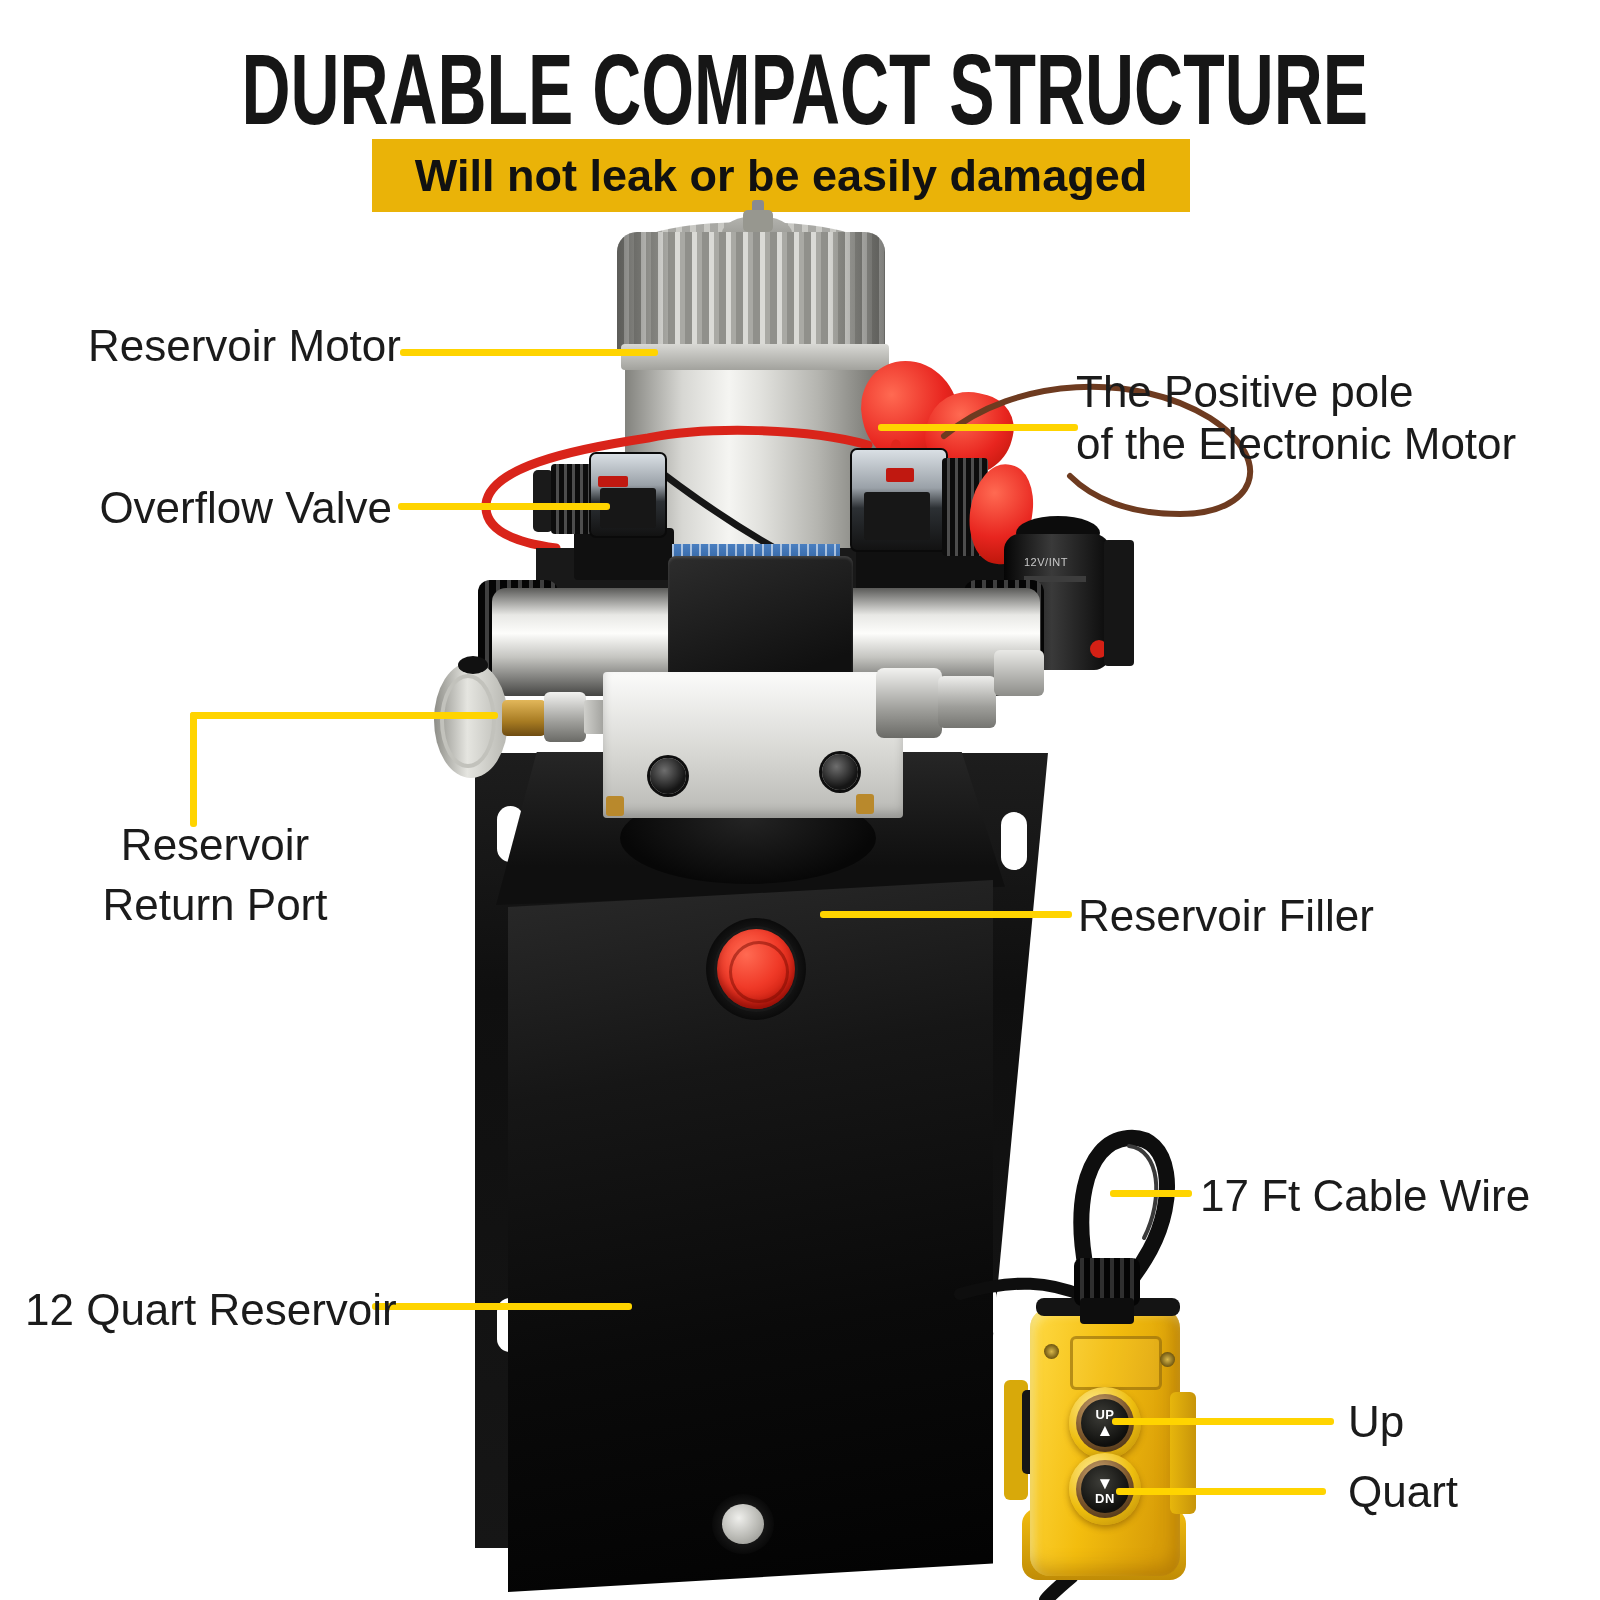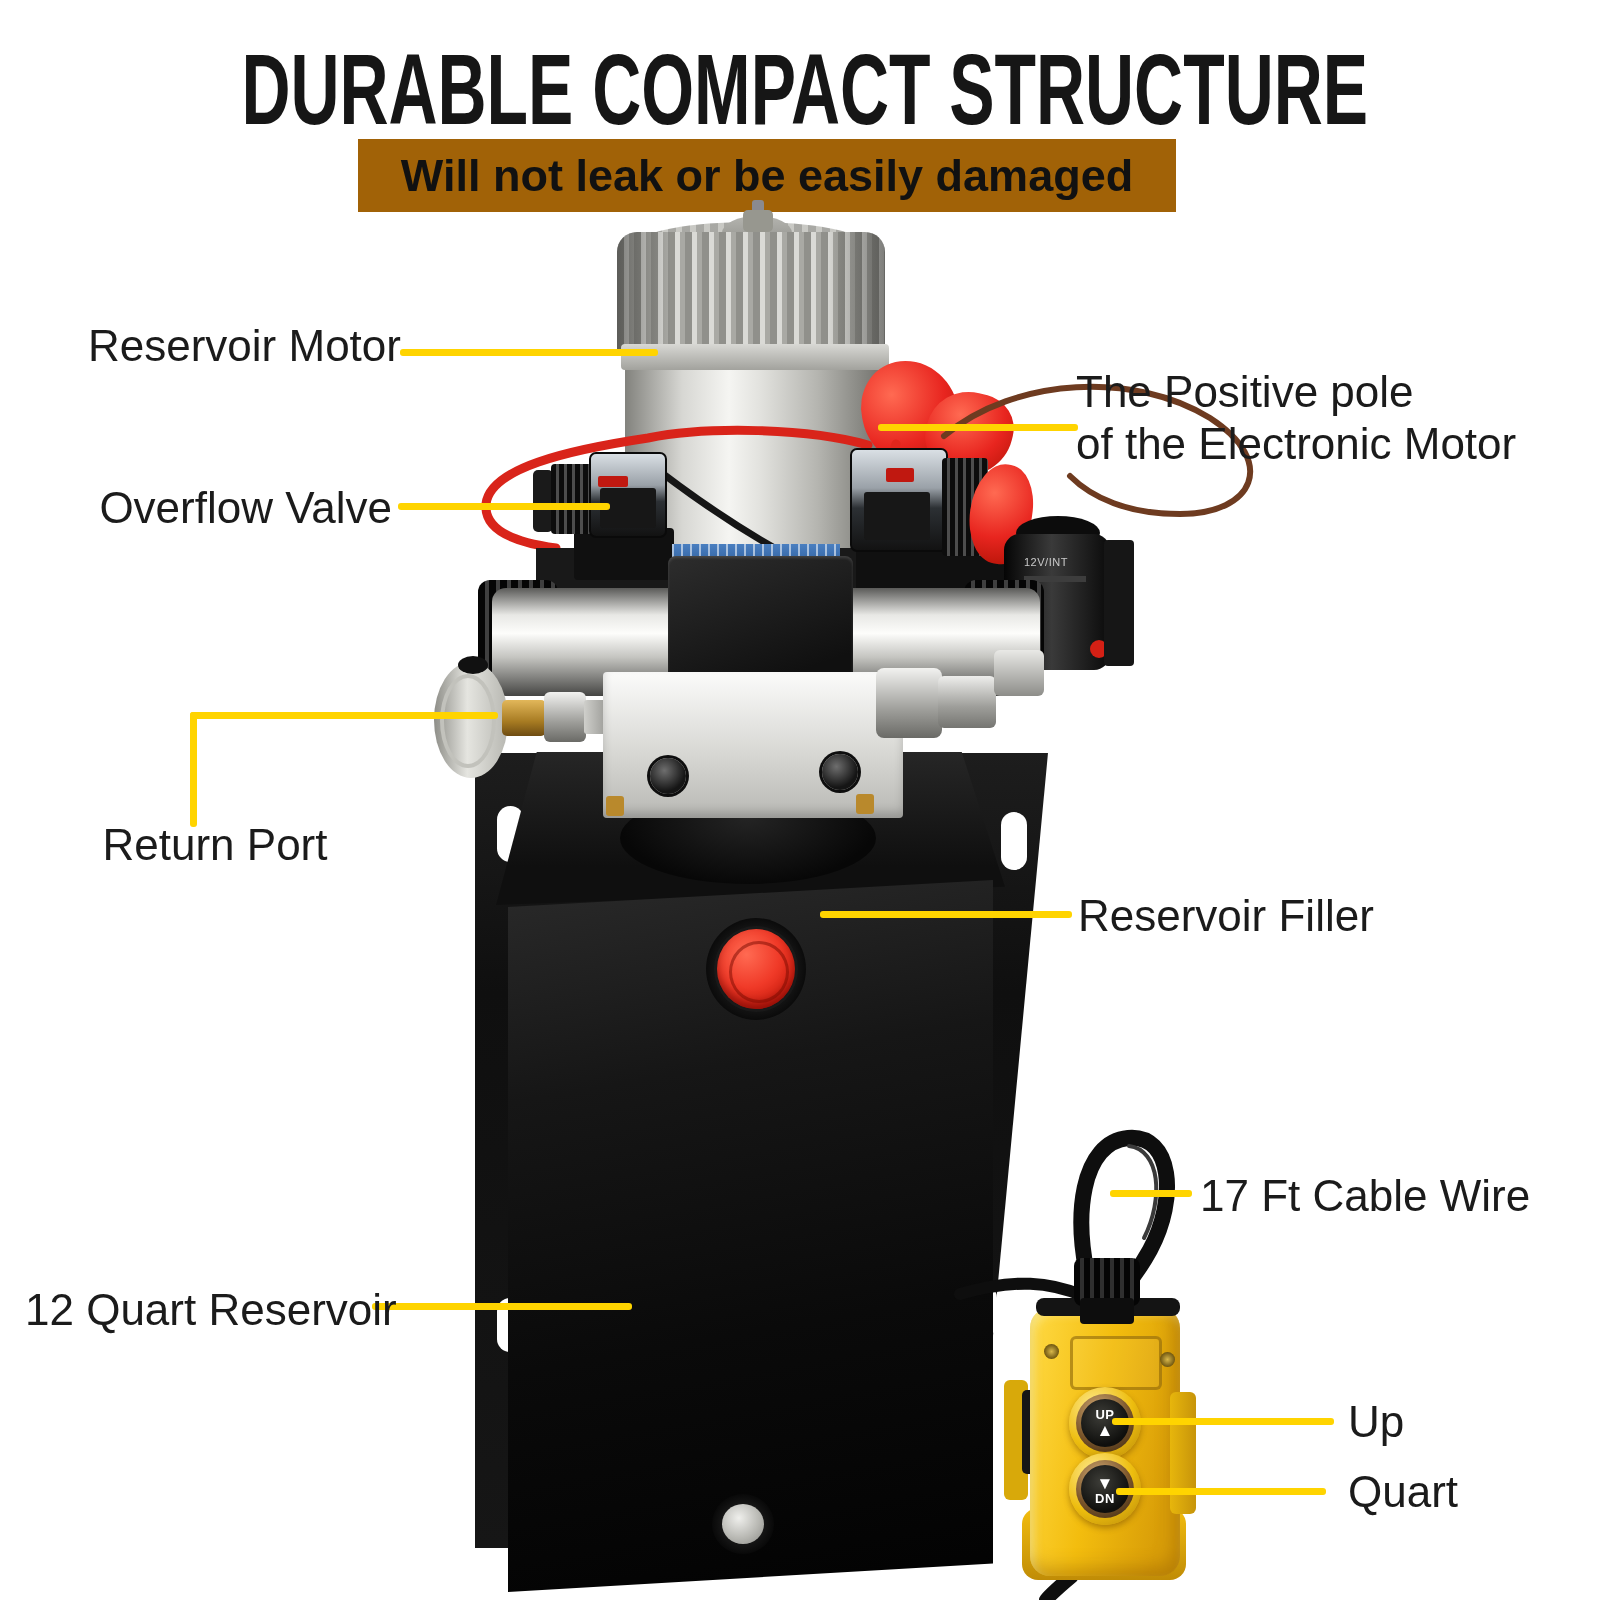--- a/index.html
+++ b/index.html
@@ -3,21 +3,21 @@
 <meta charset="utf-8">
 <style>
   html,body{margin:0;padding:0;background:#ffffff;}
   #stage{position:relative;width:1600px;height:1600px;background:#ffffff;overflow:hidden;
          font-family:"Liberation Sans", sans-serif;padding-left:16px;}
   .abs{position:absolute;}
   
   .title-wrap{left:0;top:34px;width:1600px;text-align:center;}
   .title{display:inline-block;font-size:97px;font-weight:bold;color:#161616;
          letter-spacing:0px;transform:scale(0.70,1.04);transform-origin:center;white-space:nowrap;}
-  .banner{left:358px;top:139px;width:818px;height:73px;background:#a16207;
+  .banner{left:372px;top:139px;width:818px;height:73px;background:#eab308;
           display:flex;align-items:center;justify-content:center;}
   .banner span{font-size:45px;font-weight:bold;color:#111;white-space:nowrap;}
   
   .lbl{font-size:44px;line-height:1.18;color:#1b1b1b;white-space:nowrap;z-index:60;}
   .lead{background:#FFD400;height:7px;border-radius:3px;z-index:55;}
   .lead-v{background:#FFD400;width:7px;border-radius:3px;z-index:55;}
   
   .hole{background:#ffffff;border-radius:14px;}
   .ribs{background:repeating-linear-gradient(90deg,#0c0c0c 0 5px,#4d4d4d 5px 8px);border-radius:4px;}
   .cube{border:2px solid #0a0a0a;border-radius:7px;
@@ -232,20 +232,21 @@
     <span>Reservoir Motor</span>
   </div>
   <div class="abs lbl" style="left:1076px;top:366px;">
     <div>The Positive pole</div>
     <div>of the Electronic Motor</div>
   </div>
   <div class="abs lbl" style="left:70px;top:482px;width:322px;text-align:right;">
     <span>Overflow Valve</span>
   </div>
   <div class="abs lbl" style="left:100px;top:815px;width:230px;text-align:center;line-height:1.36;">
+    <div>Reservoir</div>
     <div>Return Port</div>
   </div>
   <div class="abs lbl" style="left:1078px;top:890px;">
     <span>Reservoir Filler</span>
   </div>
   <div class="abs lbl" style="left:25px;top:1284px;">
     <span>12 Quart Reservoir</span>
   </div>
   <div class="abs lbl" style="left:1200px;top:1170px;">
     <span>17 Ft Cable Wire</span>

